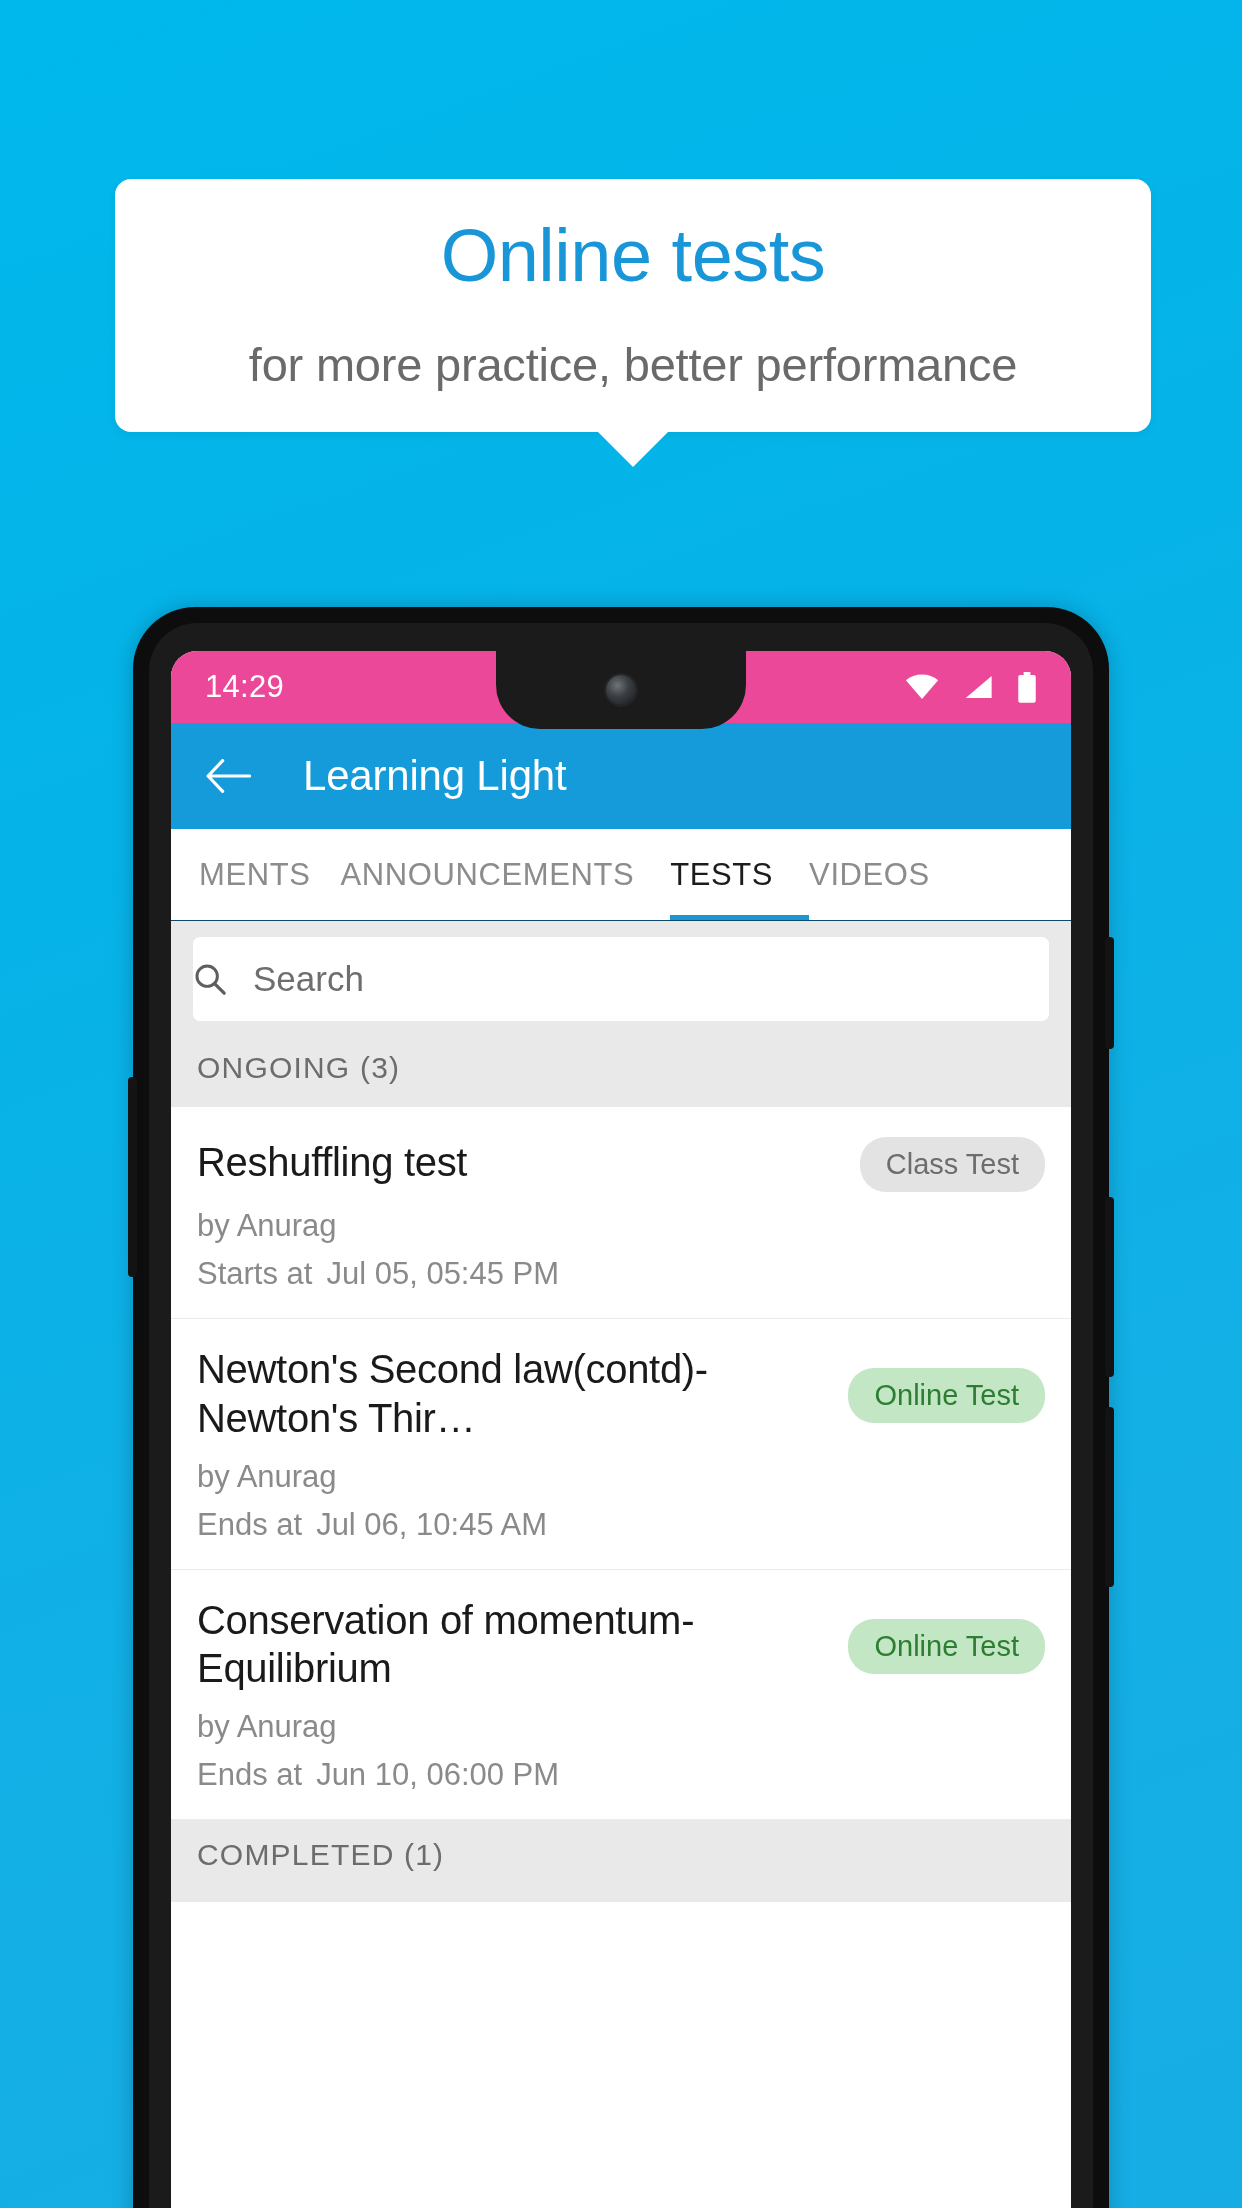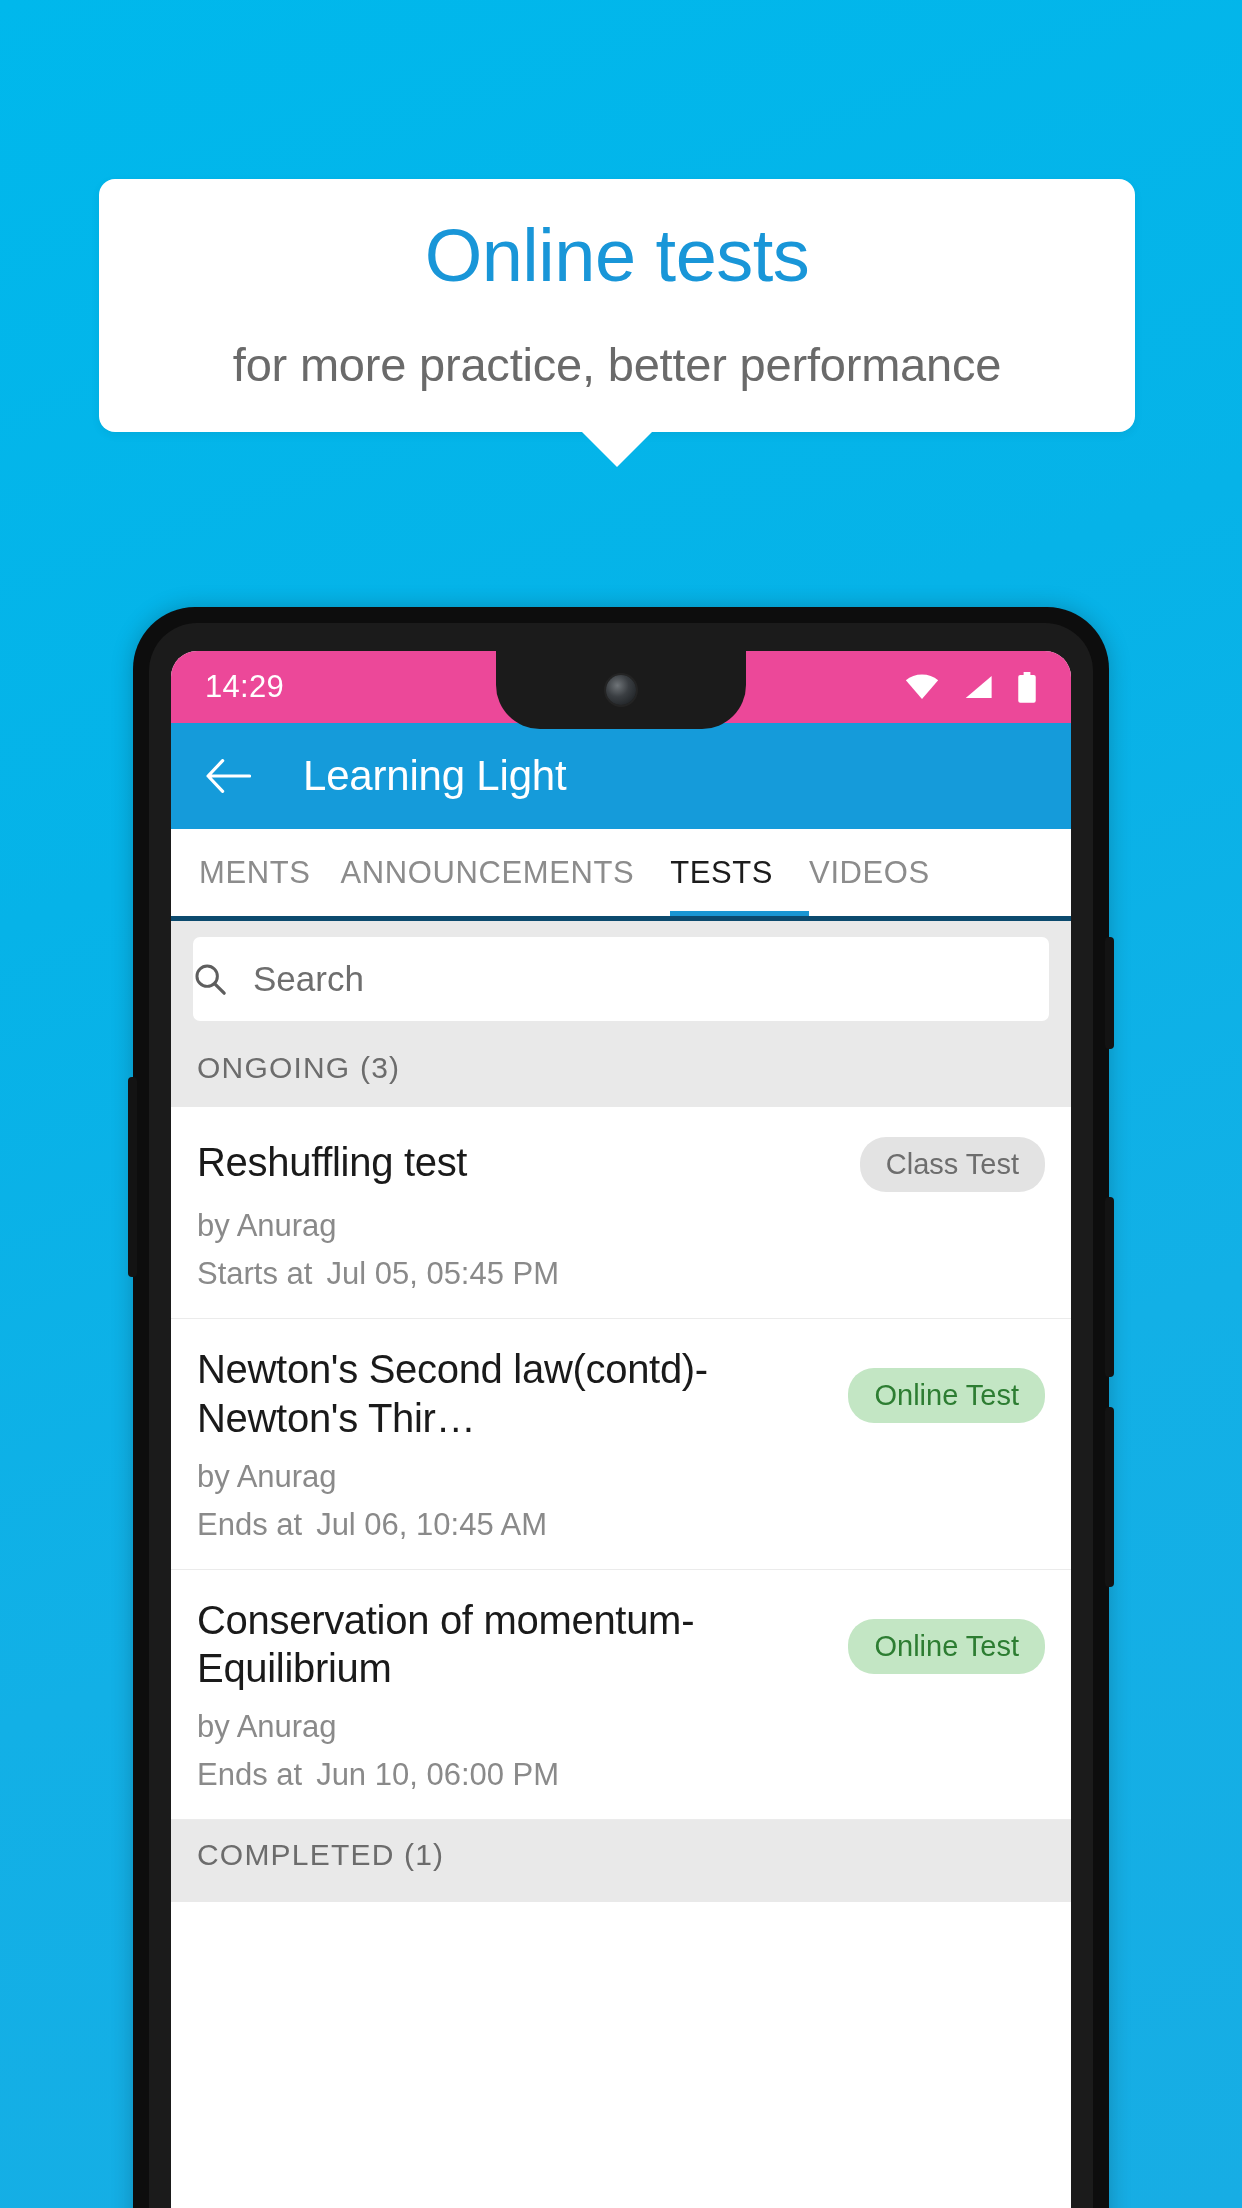--- a/index.html
+++ b/index.html
@@ -6,21 +6,21 @@
   html,body { width:1242px; height:2208px; overflow:hidden; }
   body {
     font-family:"Liberation Sans", sans-serif;
     background:linear-gradient(160deg,#00b8ec 0%,#06b3e8 35%,#12b0e6 65%,#17ade4 100%);
     position:relative;
   }
 
   
   .bubble {
     position:absolute;
-    left:99px; top:179px;
+    left:115px; top:179px;
     width:1036px; height:253px;
     background:#ffffff;
     border-radius:16px;
     box-shadow:0 3px 10px rgba(0,0,0,0.06);
     display:flex; flex-direction:column;
     align-items:center; justify-content:center;
   }
   .bubble-title {
     font-size:74px;
     color:#1996d8;
@@ -133,21 +133,21 @@
     letter-spacing:-0.2px;
   }
 
   
   .tabs {
     height:92px;
     background:#ffffff;
     display:flex;
     align-items:center;
     position:relative;
-    border-bottom:5px solid #0c4a6e;
+    border-bottom:1px solid #0c4a6e;
   }
   .tab {
     font-size:31px;
     color:#8c8c8c;
     letter-spacing:0.6px;
     white-space:nowrap;
     height:100%;
     display:flex; align-items:center;
     cursor:pointer;
   }

